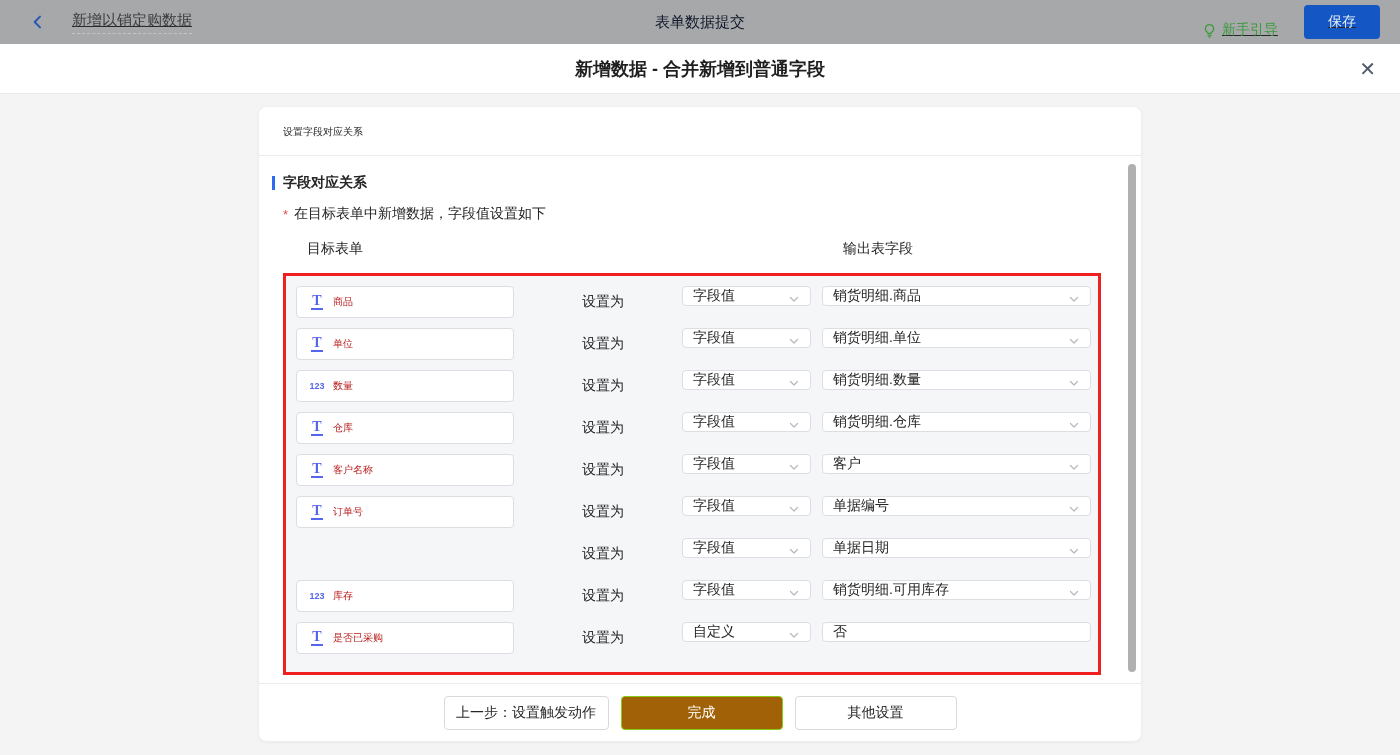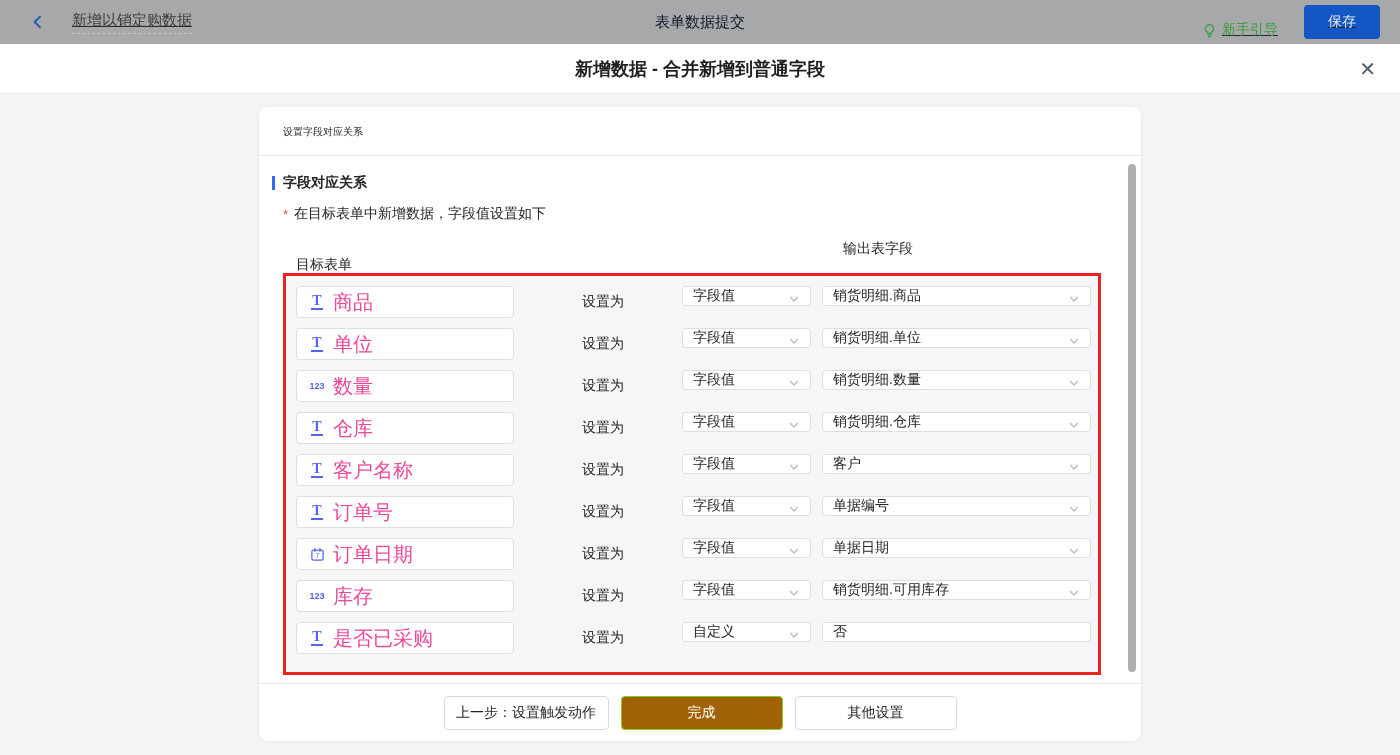--- a/index.html
+++ b/index.html
@@ -128,21 +128,21 @@
     margin-bottom: 17px;
     display: flex; align-items: flex-start;
   }
   .req-star { color: #e34d4d; margin-right: 6px; font-size: 13px; padding-top: 2px;}
   .col-headers {
     position: relative;
     height: 20px;
     font-size: 14px; color: #262626;
     margin-bottom: 13px;
   }
-  .col-left  { position: absolute; left: 13px; margin-top: 16px; }
+  .col-left  { position: absolute; left: 24px; }
   .col-right { position: absolute; left: 560px; }
 
   
   .mapping-box {
     width: 818px;
     border: 3px solid #f02020;
     background: #f5f6f7;
     padding: 10px 10px 18px 10px;
   }
   .mapping-row {
@@ -173,21 +173,21 @@
     font-size: 14px; font-weight: bold;
     color: #5566ee;
     border-bottom: 2px solid #5566ee;
     line-height: 1.05;
     padding: 0 1px;
   }
   .icon-123-glyph {
     font-size: 9px; font-weight: bold; color: #5566ee;
     letter-spacing: 0px;
   }
-  .field-label { font-size: 20px; color: #ec4899; white-space: nowrap; }
+  .field-label { font-size: 10px; color: #b91c1c; white-space: nowrap; }
   .set-as {
     position: absolute; left: 286px; top: 50%;
     transform: translateY(-50%);
     font-size: 14px; color: #262626;
   }
   .select-box {
     position: absolute; top: 0;
     height: 20px;
     background: #fff;
     border: 1px solid #dcdee2;
@@ -438,31 +438,20 @@
       <span class="select-value">单据编号</span>
       <span class="chevron">
         <svg width="12" height="12" viewBox="0 0 24 24" fill="none" stroke="#b4b8bf" stroke-width="2.4" stroke-linecap="round" stroke-linejoin="round">
                     <polyline points="5 9 12 16 19 9"></polyline>
                   </svg>
       </span>
     </div>
   </div>
 
   <div class="mapping-row">
-    <div class="field-box">
-      <span class="field-icon">
-                  <svg width="15" height="15" viewBox="0 0 24 24" fill="none" stroke="#5566ee" stroke-width="2" stroke-linecap="round">
-                    <rect x="3" y="5" width="18" height="16" rx="2.5"></rect>
-                    <line x1="8" y1="2.5" x2="8" y2="7"></line>
-                    <line x1="16" y1="2.5" x2="16" y2="7"></line>
-                    <text x="12" y="17.5" font-size="11" fill="#5566ee" stroke="none" text-anchor="middle" font-family="Liberation Sans, sans-serif">7</text>
-                  </svg>
-                </span>
-      <span class="field-label">订单日期</span>
-    </div>
     <span class="set-as">设置为</span>
     <div class="select-box mode-select">
       <span class="select-value">字段值</span>
       <span class="chevron">
         <svg width="12" height="12" viewBox="0 0 24 24" fill="none" stroke="#b4b8bf" stroke-width="2.4" stroke-linecap="round" stroke-linejoin="round">
                     <polyline points="5 9 12 16 19 9"></polyline>
                   </svg>
       </span>
     </div>
     <div class="select-box output-select">

